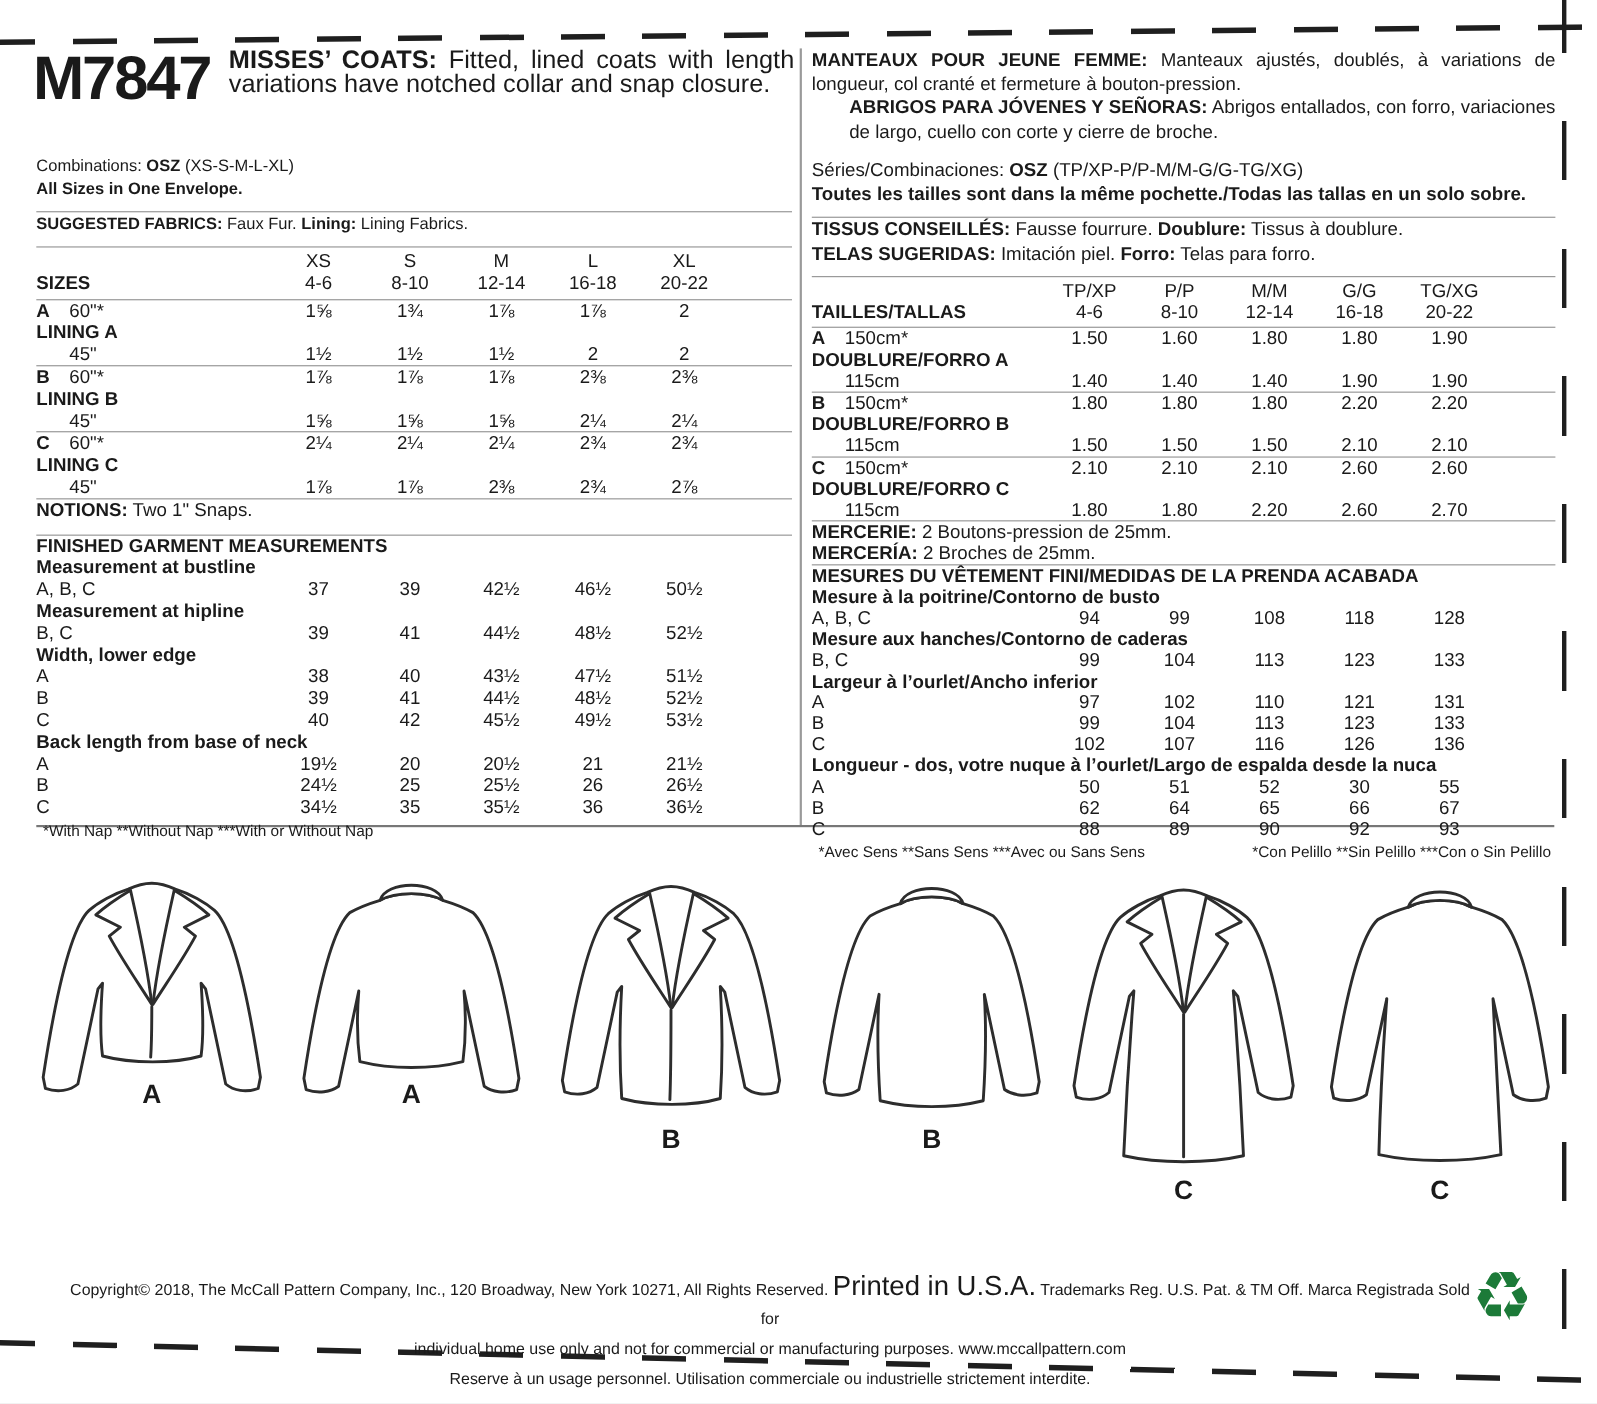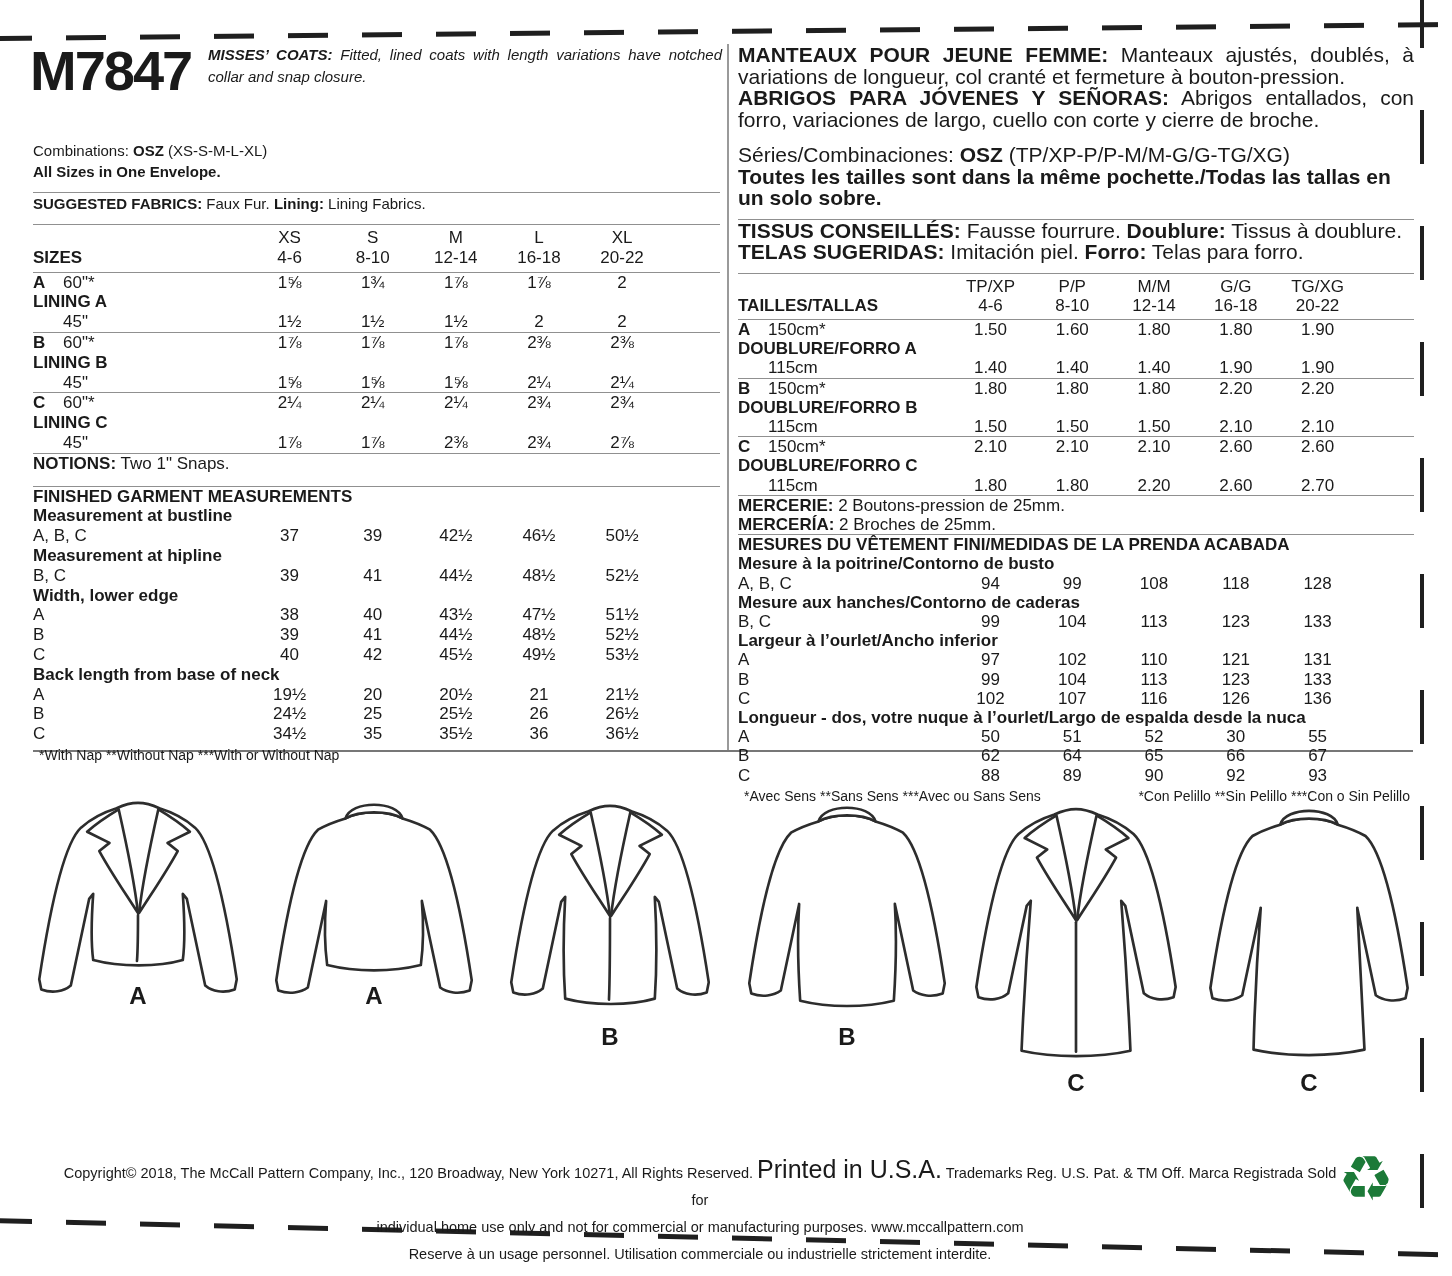--- a/index.html
+++ b/index.html
@@ -9,30 +9,30 @@
   
   .dash-h{position:absolute;height:5px;
           background:repeating-linear-gradient(90deg,#1f1f1f 0 40px,transparent 40px 74px);
           transform-origin:left center;}
   .dash-top{left:-8px;width:1475px;top:36px;transform:rotate(-0.55deg);}
   .dash-bottom{left:-8px;width:1480px;top:1218px;transform:rotate(1.35deg);}
   .dash-right{position:absolute;width:4.5px;right:28px;top:-6px;height:1262px;
           background:repeating-linear-gradient(180deg,#1f1f1f 0 54px,transparent 54px 116px);}
   
   .pattern-number{position:absolute;left:30px;top:38px;font-size:56px;font-weight:bold;letter-spacing:-2px;}
-  .description{position:absolute;left:208px;top:44px;width:514px;font-size:15px;line-height:21.5px;text-align:justify;font-style:italic;}
+  .description{position:absolute;left:208px;top:44px;width:514px;font-size:23px;line-height:21.5px;text-align:justify;}
   
   .col{position:absolute;}
   .col-left{left:33px;top:140px;width:687px;}
   .col-right{left:738px;top:44px;width:676px;}
   .iline{font-size:15px;line-height:21px;}
-  .rline{font-size:21px;line-height:21.5px;}
+  .rline{font-size:17px;line-height:21.5px;}
   .just{text-align:justify;}
   .underlined{border-bottom:1.5px solid #909090;padding-bottom:10px;}
-  .mb14{margin-bottom:14px;}
+  .mb14{margin-bottom:14px;margin-left:34px;}
   .divider-v{position:absolute;left:727px;top:44px;width:2px;height:707px;background:#9a9a9a;}
   .bottom-rule{position:absolute;left:33px;top:750px;width:1380px;height:2px;background:#777;}
   
   .trow{display:grid;grid-template-columns:31.3% 12.1% 12.1% 12.1% 12.1% 12.1% 1fr;align-items:end;font-size:17px;}
   #left-table .trow{line-height:19.8px;}
   #right-table .trow{line-height:19.2px;}
   .tval{text-align:center;}
   .tfull{grid-column:1/-1;}
   .key{font-weight:bold;display:inline-block;min-width:30px;}
   .indent{padding-left:30px;}

